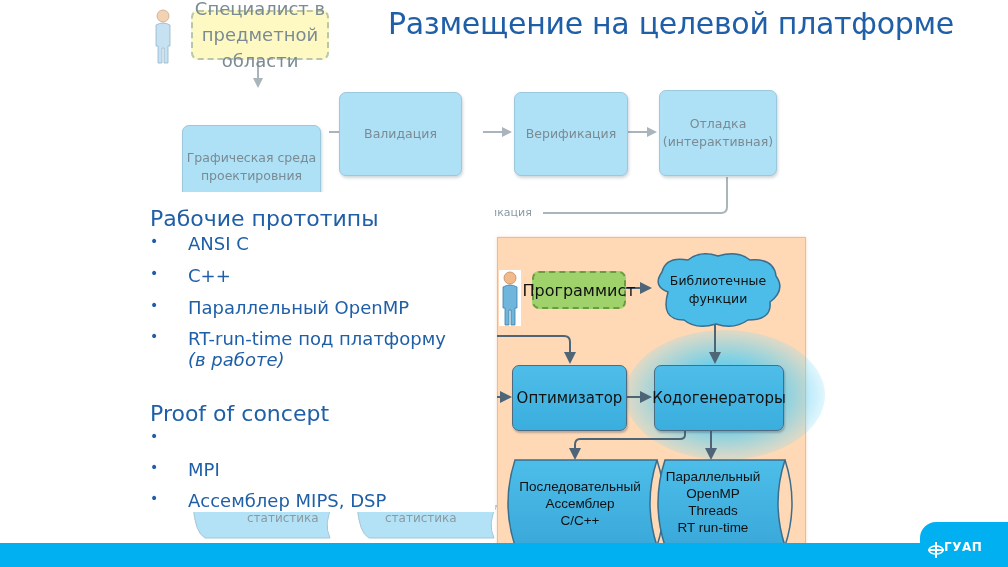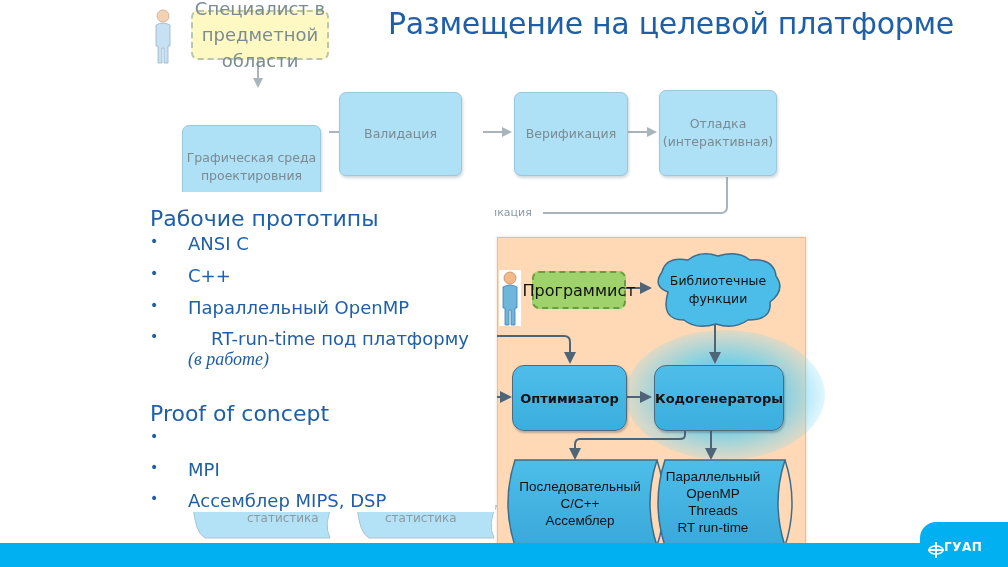--- a/index.html
+++ b/index.html
@@ -8,26 +8,26 @@
   .title{left:388px;top:6px;font-size:30px;color:#1f5fa8;white-space:nowrap;letter-spacing:-0.3px;}
   
   .faded-box{background:#aee0f6;border:1px solid #9cc8dc;border-radius:7px;box-shadow:1px 2px 3px rgba(120,140,150,0.35);color:#7b8b93;font-size:12.5px;display:flex;align-items:center;justify-content:center;text-align:center;line-height:1.45;}
   .specialist-box{background:#fef9c3;border:2px dashed #b8c7a8;border-radius:7px;color:#7b8b93;font-size:18px;display:flex;align-items:center;justify-content:center;text-align:center;line-height:1.45;}
   .faded-label{color:#8a9aa2;font-size:11px;}
   
   .h2{font-size:22px;color:#1f5fa8;white-space:nowrap;margin-top:8px;}
   .bullet{font-size:18px;color:#1f5fa8;white-space:nowrap;}
   .bullet .dot{position:absolute;left:0;top:0;font-size:14px;}
   .bullet .txt{position:absolute;left:38px;top:0;}
-  .bullet .note{font-style:italic;font-family:Liberation Serif, serif;}
+  .bullet .note{font-style:italic;}
   
   .panel{left:497px;top:237px;width:307px;height:312px;background:#ffd9b5;border:1px solid #f2b98a;box-shadow:0 0 3px rgba(230,160,100,0.4);}
   .glow{left:625px;top:330px;width:200px;height:130px;border-radius:50%;background:radial-gradient(ellipse at center,rgba(90,205,240,0.85) 35%,rgba(120,215,245,0.35) 65%,rgba(255,255,255,0) 80%);}
   .prog-box{background:#9fd26b;border:2px dashed #6b9a42;border-radius:7px;color:#111;font-size:16px;display:flex;align-items:center;justify-content:center;}
-  .blue-box{background:linear-gradient(180deg,#4fbde9,#3aaede);border:1.5px solid #4c6a80;border-radius:12px;color:#111;font-size:13px;display:flex;align-items:center;justify-content:center;text-align:center;box-shadow:1px 2px 2px rgba(60,80,100,0.35);font-weight:bold;}
+  .blue-box{background:linear-gradient(180deg,#4fbde9,#3aaede);border:1.5px solid #4c6a80;border-radius:7px;color:#111;font-size:15px;display:flex;align-items:center;justify-content:center;text-align:center;box-shadow:1px 2px 2px rgba(60,80,100,0.35);}
   .store-text{color:#111;font-family:"Liberation Sans",sans-serif;font-size:13.5px;text-align:center;line-height:1.25;}
   .footer-bar{left:0;top:543px;width:1008px;height:24px;background:#00b0f0;}
   .footer-tab{left:920px;top:522px;width:88px;height:45px;background:#00b0f0;border-top-left-radius:16px;}
   .slide-num{left:948px;top:507px;color:#ffffff;font-size:12px;}
   .logo-text{left:944px;top:540px;color:#ffffff;font-size:12px;font-weight:bold;letter-spacing:0.5px;}
 </style>
 </head>
 <body>
 
 <svg class="abs" style="left:0;top:0;" width="1008" height="567">
@@ -96,21 +96,21 @@
   <span class="dot">•</span>
   <span class="txt">C++</span>
 </div>
 <div class="abs bullet" style="left:150px;top:297px;width:340px;height:24px;">
   <span class="dot">•</span>
   <span class="txt">Параллельный OpenMP</span>
 </div>
 <div class="abs bullet" style="left:150px;top:328px;width:340px;height:48px;">
   <span class="dot">•</span>
   <span class="txt">
-    <span style="display:block;margin-left:23px;">RT-run-time под платформу</span>
+    <span style="display:block;">RT-run-time под платформу</span>
     <span class="note" style="display:block;">(в работе)</span>
   </span>
 </div>
 
 <div class="abs h2" style="left:150px;top:393px;">Proof of concept</div>
 <div class="abs bullet" style="left:150px;top:428px;width:340px;height:24px;">
   <span class="dot">•</span>
 </div>
 <div class="abs bullet" style="left:150px;top:459px;width:340px;height:24px;">
   <span class="dot">•</span>
@@ -171,22 +171,22 @@
       <stop offset="1" stop-color="#3aa9da"></stop>
     </linearGradient>
   </defs>
   <path d="M18,2 L160,2 Q146,45 160,88 L18,88 Q4,45 18,2 z" fill="url(#sg)" stroke="#3b6d8e" stroke-width="1.5"></path>
   <path d="M160,2 Q174,45 160,88" fill="none" stroke="#3b6d8e" stroke-width="1.5"></path>
   <path d="M168,2 L288,2 Q274,45 288,88 L168,88 Q154,45 168,2 z" fill="url(#sg)" stroke="#3b6d8e" stroke-width="1.5"></path>
   <path d="M288,2 Q302,45 288,88" fill="none" stroke="#3b6d8e" stroke-width="1.5"></path>
 </svg>
 <div class="abs store-text" style="left:505px;top:479px;width:150px;">
   <div>Последовательный</div>
+  <div>Ассемблер</div>
   <div>C/C++</div>
-  <div>Ассемблер</div>
 </div>
 <div class="abs store-text" style="left:655px;top:469px;width:116px;">
   <div>Параллельный</div>
   <div>OpenMP</div>
   <div>Threads</div>
   <div>RT run-time</div>
 </div>
 
 <div class="abs footer-bar"></div>
 <div class="abs footer-tab"></div>

